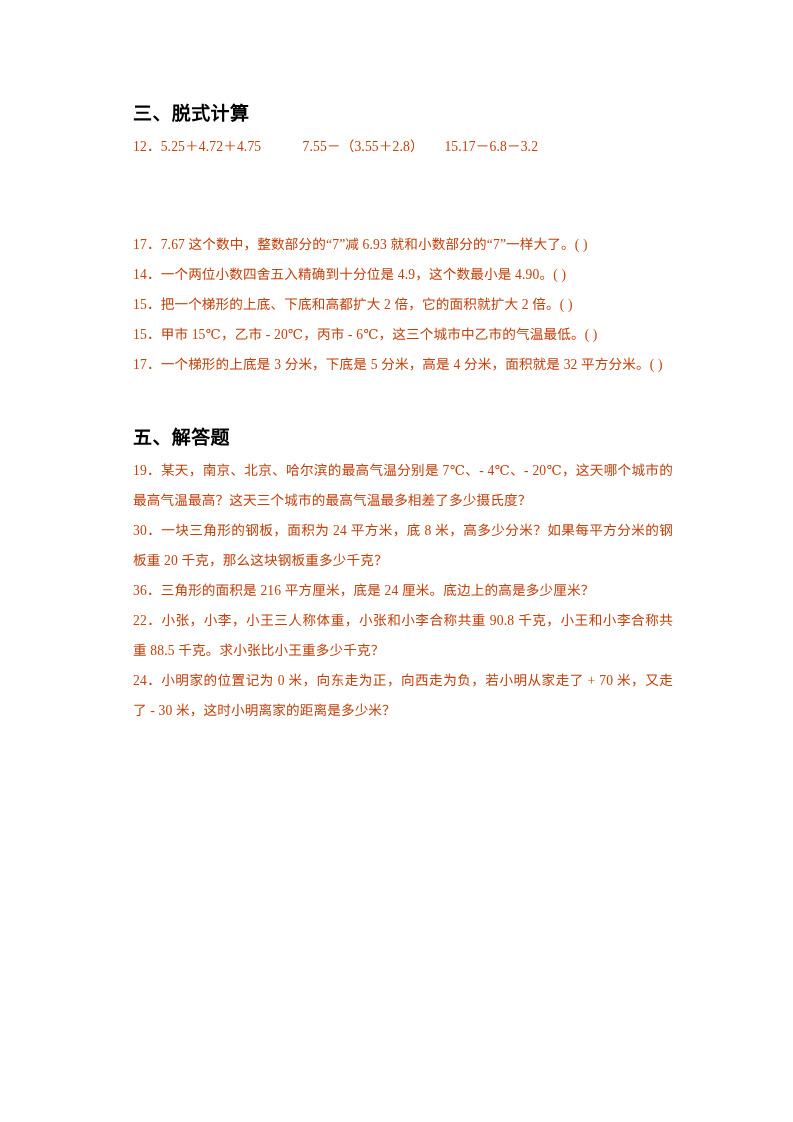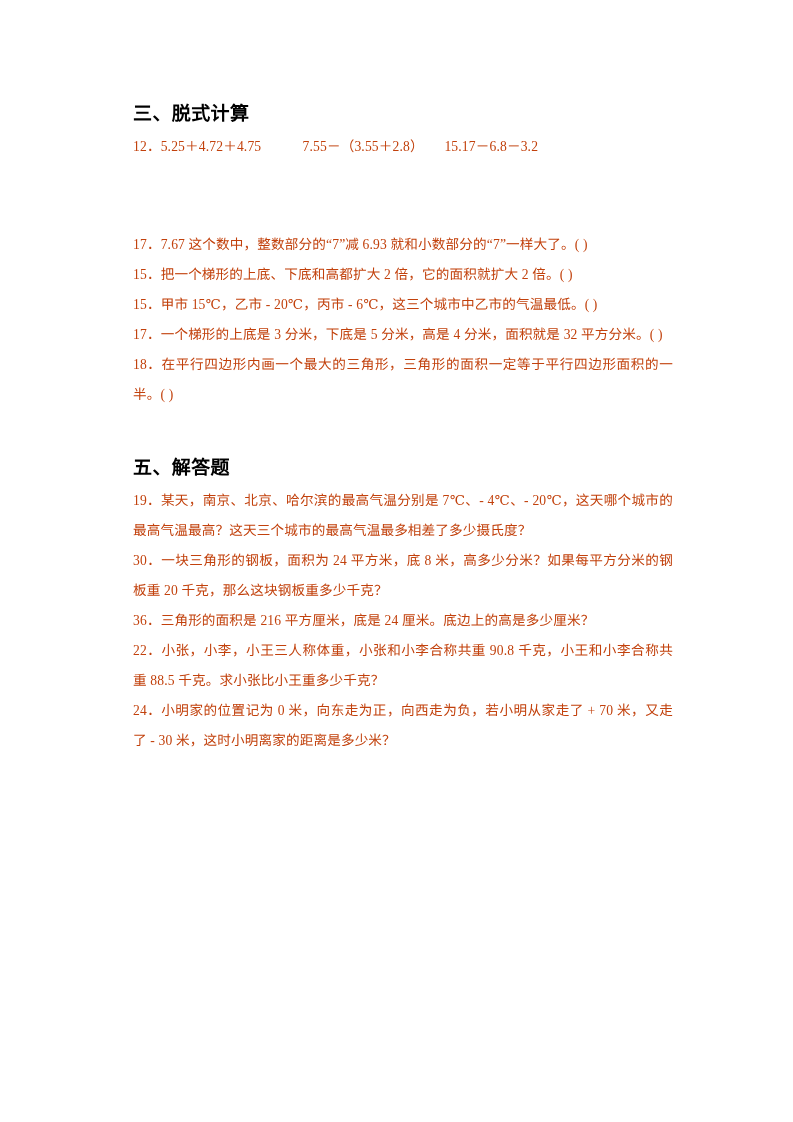--- a/index.html
+++ b/index.html
@@ -79,36 +79,36 @@
     </div>
 
     <div class="gap-lg"></div>
 
     <div class="gap-after-heading"></div>
 
     <div class="question">
       <span class="q-num">17．</span><span>7.67 这个数中，整数部分的“7”减 6.93 就和小数部分的“7”一样大了。(            )</span>
     </div>
 
+    <div class="question">
+      <span class="q-num">14．</span><span>一个两位小数四舍五入精确到十分位是 4.9，这个数最小是 4.90。(         )</span>
+    </div>
 
     <div class="question">
       <span class="q-num">15．</span><span>把一个梯形的上底、下底和高都扩大 2 倍，它的面积就扩大 2 倍。(            )</span>
     </div>
 
     <div class="question">
       <span class="q-num">15．</span><span>甲市 15℃，乙市 - 20℃，丙市 - 6℃，这三个城市中乙市的气温最低。(             )</span>
     </div>
 
     <div class="question">
       <span class="q-num">17．</span><span>一个梯形的上底是 3 分米，下底是 5 分米，高是 4 分米，面积就是 32 平方分米。(         )</span>
     </div>
 
-    <div class="question">
-      <span class="q-num">18．</span><span>在平行四边形内画一个最大的三角形，三角形的面积一定等于平行四边形面积的一半。(            )</span>
-    </div>
 
     <div class="gap-xl"></div>
 
     <div class="section-heading">五、解答题</div>
     <div class="gap-after-heading"></div>
 
     <div class="question">
       <span class="q-num">19．</span><span>某天，南京、北京、哈尔滨的最高气温分别是 7℃、- 4℃、- 20℃，这天哪个城市的最高气温最高？这天三个城市的最高气温最多相差了多少摄氏度？</span>
     </div>
 

